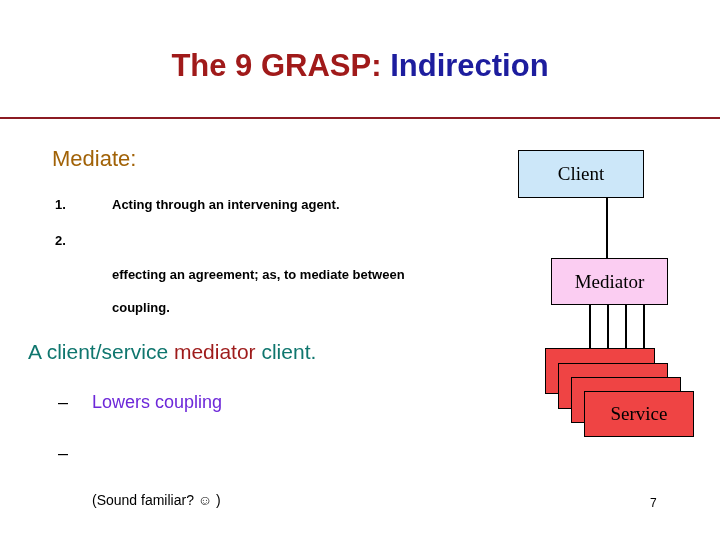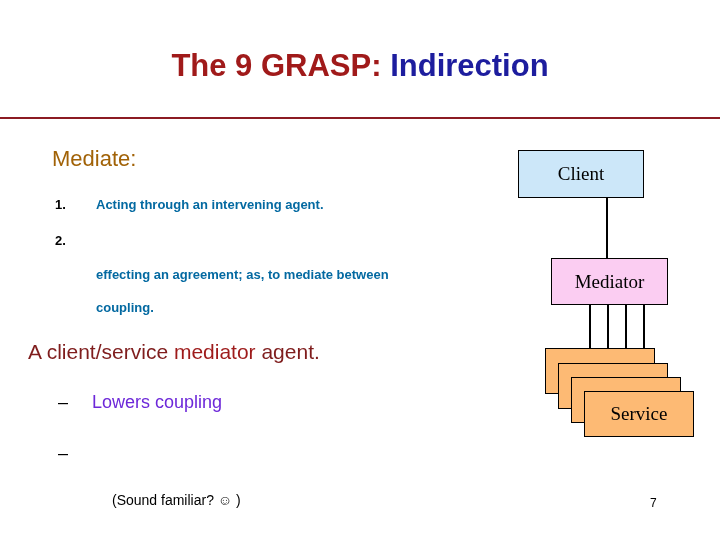--- a/index.html
+++ b/index.html
@@ -48,22 +48,23 @@
     top: 146px;
     font-size: 22px;
     color: #a16207;
     white-space: nowrap;
     margin-left: 24px;
   }
 
   .numbered {
     position: absolute;
     font-size: 13px;
-    color: #0369a1;
+    color: #000000;
     font-weight: bold;
+    margin-left: 16px;
   }
   .num-marker {
     position: absolute;
     font-size: 13px;
     color: #000000;
     font-weight: bold;
   }
 
   #num1-marker { left: 55px; top: 197px; }
   #num1-text   { left: 96px; top: 197px; }
@@ -73,42 +74,42 @@
   #num2-line2  { left: 96px; top: 267px; }
   #num2-line3  { left: 96px; top: 300px; }
 
   #client-service-line {
     position: absolute;
     left: 28px;
     top: 340px;
     font-size: 21px;
     white-space: nowrap;
   }
-  .cs-purple { color: #7f1d1d; }
+  .cs-purple { color: #0f766e; }
   .cs-red    { color: #9e1b1b; }
 
   .dash-item {
     position: absolute;
     font-size: 18px;
     color: #6d28d9;
     white-space: nowrap;
   }
   .dash-marker {
     position: absolute;
     font-size: 18px;
     color: #000000;
   }
   #dash1-marker { left: 58px; top: 392px; }
   #dash1-text   { left: 92px; top: 392px; }
   #dash2-marker { left: 58px; top: 443px; }
   #dash2-text   { left: 92px; top: 443px; }
 
   #sound-familiar {
     position: absolute;
-    left: 112px;
+    left: 92px;
     top: 492px;
     font-size: 14px;
     color: #000000;
     white-space: nowrap;
   }
 
   #page-number {
     position: absolute;
     left: 650px;
     top: 496px;
@@ -162,21 +163,21 @@
 
   #conn-m1 { left: 589px; top: 304px; height: 46px; }
   #conn-m2 { left: 607px; top: 304px; height: 58px; }
   #conn-m3 { left: 625px; top: 304px; height: 72px; }
   #conn-m4 { left: 643px; top: 304px; height: 85px; }
 
   .service-box {
     position: absolute;
     width: 110px;
     height: 46px;
-    background: #fdba74;
+    background: #ef4444;
     border: 1.5px solid #000000;
     box-sizing: border-box;
   }
   #service-back-4 { left: 545px; top: 348px; }
   #service-back-3 { left: 558px; top: 363px; }
   #service-back-2 { left: 571px; top: 377px; }
   #service-front  {
     left: 584px;
     top: 391px;
     display: flex;
@@ -201,21 +202,21 @@
   <div id="heading-mediate">Mediate:</div>
 
   <div class="num-marker" id="num1-marker">1.</div>
   <div class="numbered" id="num1-text">Acting through an intervening agent.</div>
 
   <div class="num-marker" id="num2-marker">2.</div>
   <div class="numbered" id="num2-line2">effecting an agreement; as, to mediate between</div>
   <div class="numbered" id="num2-line3">coupling.</div>
 
   <div id="client-service-line">
-    <span class="cs-purple">A client/service </span><span class="cs-red">mediator</span><span class="cs-purple"> agent.</span>
+    <span class="cs-purple">A client/service </span><span class="cs-red">mediator</span><span class="cs-purple"> client.</span>
   </div>
 
   <div class="dash-marker" id="dash1-marker">–</div>
   <div class="dash-item" id="dash1-text">Lowers coupling</div>
 
   <div class="dash-marker" id="dash2-marker">–</div>
 
   <div id="sound-familiar">(Sound familiar? ☺ )</div>
 
   <div id="page-number">7</div>

